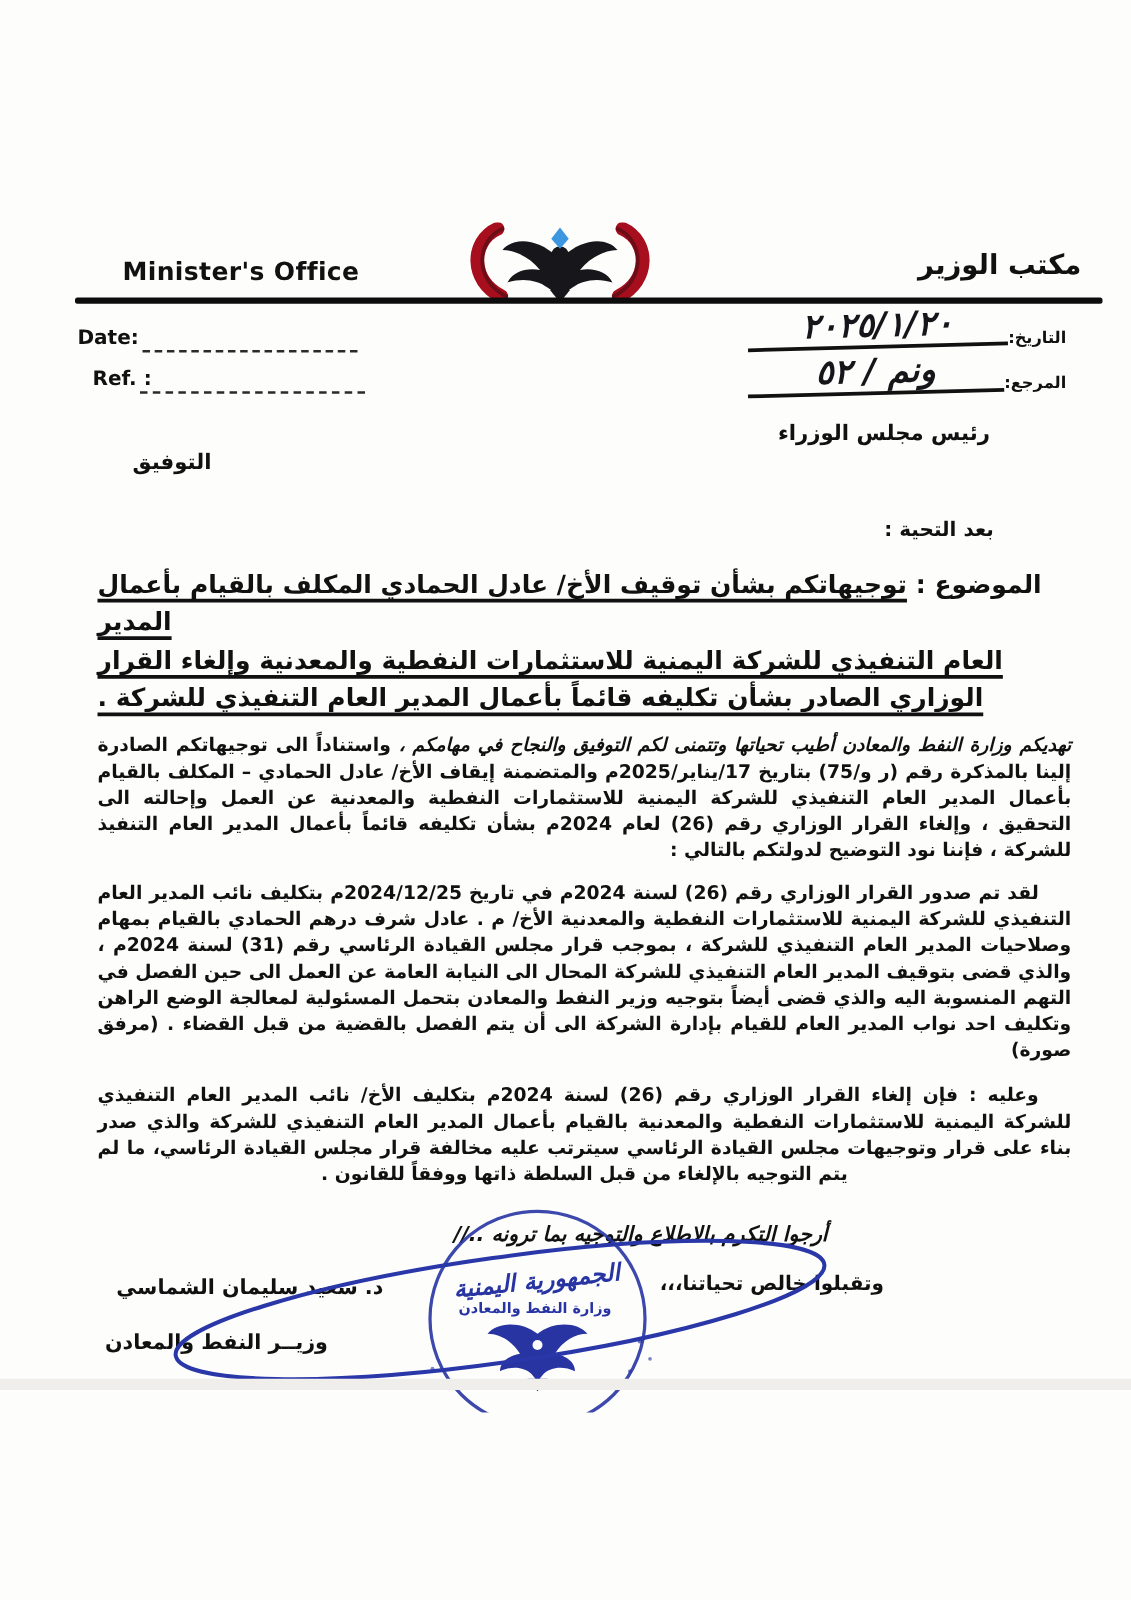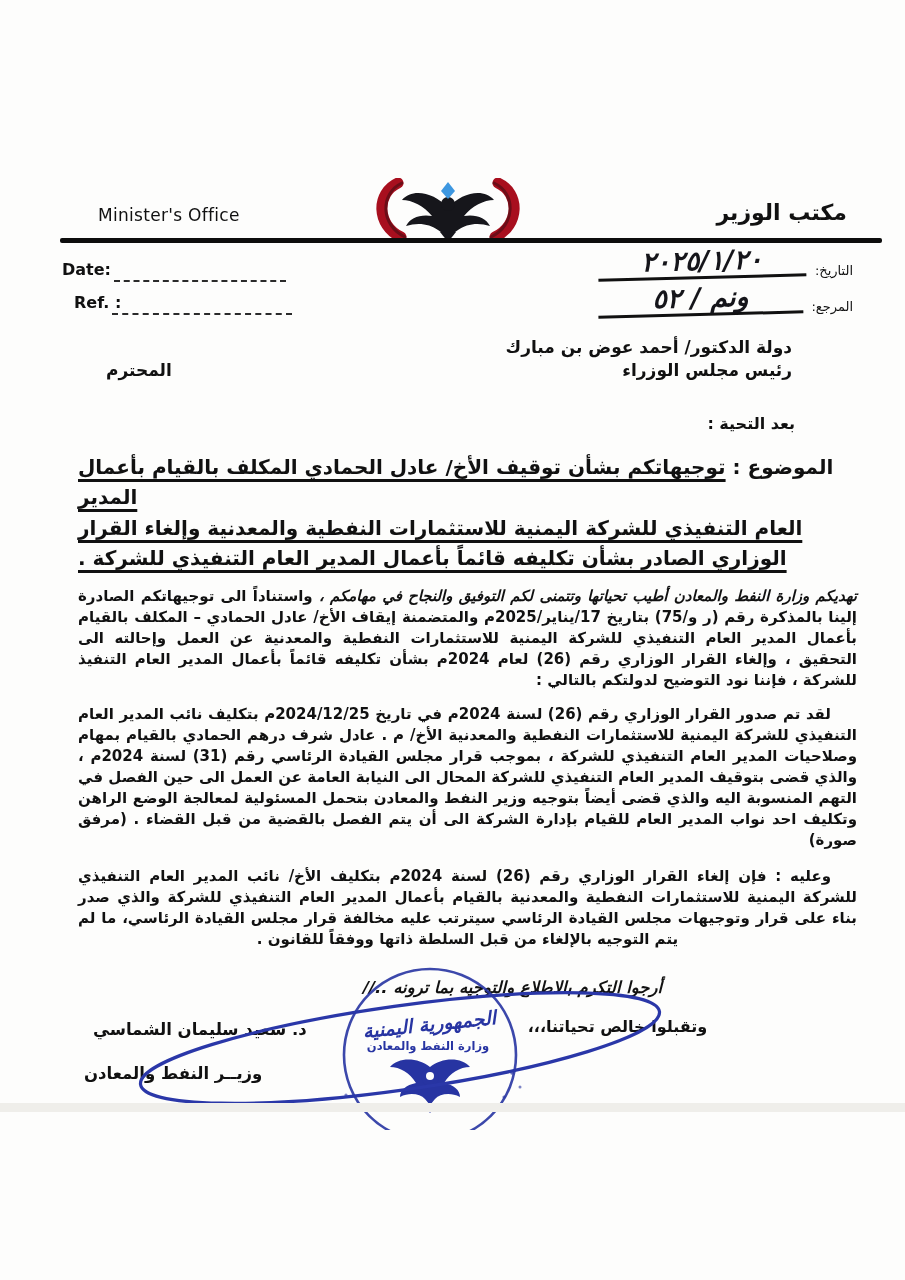--- a/index.html
+++ b/index.html
@@ -6,28 +6,28 @@
   .page{
     position:relative;
     width:905px;height:1280px;
     margin:0 auto;
     background:#fdfdfc;
     overflow:hidden;
     font-family:"DejaVu Sans",sans-serif;
     color:#111;
   }
   
-  .hdr-en{position:absolute;left:98px;top:205px;font-size:17px;font-weight:normal;letter-spacing:.3px;}
-  .hdr-ar{position:absolute;right:58px;top:200px;font-size:22px;font-weight:bold;direction:rtl;}
+  .hdr-en{position:absolute;left:98px;top:205px;font-size:20px;font-weight:bold;letter-spacing:.3px;}
+  .hdr-ar{position:absolute;right:40px;top:200px;font-size:22px;font-weight:bold;direction:rtl;}
   .emblem{position:absolute;left:368px;top:178px;width:160px;height:64px;}
   .rule{position:absolute;left:60px;top:238px;width:822px;height:5px;background:#0d0d0d;border-radius:2px;}
   
   .lbl-en{position:absolute;font-size:16px;font-weight:bold;}
   .dash{position:absolute;border-bottom:2px dashed #2a2a2a;}
-  .lbl-ar{position:absolute;font-size:13px;font-weight:normal;direction:rtl;}
+  .lbl-ar{position:absolute;font-size:13px;font-weight:bold;direction:rtl;}
   .hand{
     position:absolute;direction:rtl;text-align:center;
     font-size:27px;font-style:italic;font-weight:bold;color:#15151a;
     border-bottom:3px solid #111;transform:rotate(-1.5deg);
     line-height:1.1;
   }
   
   .addressee{position:absolute;right:113px;top:336px;direction:rtl;text-align:right;font-weight:bold;font-size:17px;line-height:1.35;}
   .honorific{position:absolute;left:106px;top:360px;font-weight:bold;font-size:17px;direction:rtl;}
   .salutation{position:absolute;right:110px;top:414px;font-weight:bold;font-size:16px;direction:rtl;}
@@ -77,24 +77,23 @@
   <div class="dash" style="left:114px;top:262px;width:172px;height:18px;"></div>
   <div class="lbl-en" style="left:74px;top:293px;">Ref. :</div>
   <div class="dash" style="left:112px;top:295px;width:180px;height:18px;"></div>
 
   <div class="lbl-ar" style="right:52px;top:263px;">التاريخ:</div>
   <div class="hand" style="left:598px;top:246px;width:208px;">٢٠٢٥/١/٢٠</div>
   <div class="lbl-ar" style="right:52px;top:299px;">المرجع:</div>
   <div class="hand" style="left:598px;top:283px;width:205px;">ونم / ٥٢</div>
 
   <div class="addressee">
-    <div>دولة الدكتور/ أحمد عوض بن مبارك</div>
     <div>رئيس مجلس الوزراء</div>
   </div>
-  <div class="honorific">المحترم</div>
+  <div class="honorific">التوفيق</div>
   <div class="salutation">بعد التحية :</div>
 
   <div class="body-col">
     <div class="subject">
       <div><span>الموضوع : </span><span class="u">توجيهاتكم بشأن توقيف الأخ/ عادل الحمادي المكلف بالقيام بأعمال المدير</span></div>
       <div class="u">العام التنفيذي للشركة اليمنية للاستثمارات النفطية والمعدنية وإلغاء القرار</div>
       <div class="u">الوزاري الصادر بشأن تكليفه قائماً بأعمال المدير العام التنفيذي للشركة .</div>
     </div>
 
     <p class="para p1"><span class="calligraphic">تهديكم وزارة النفط والمعادن أطيب تحياتها وتتمنى لكم التوفيق والنجاح في مهامكم ، </span><span>واستناداً الى توجيهاتكم الصادرة إلينا بالمذكرة رقم (ر و/75) بتاريخ 17/يناير/2025م والمتضمنة إيقاف الأخ/ عادل الحمادي – المكلف بالقيام بأعمال المدير العام التنفيذي للشركة اليمنية للاستثمارات النفطية والمعدنية عن العمل وإحالته الى التحقيق ، وإلغاء القرار الوزاري رقم (26) لعام 2024م بشأن تكليفه قائماً بأعمال المدير العام التنفيذ للشركة ، فإننا نود التوضيح لدولتكم بالتالي :</span></p>

